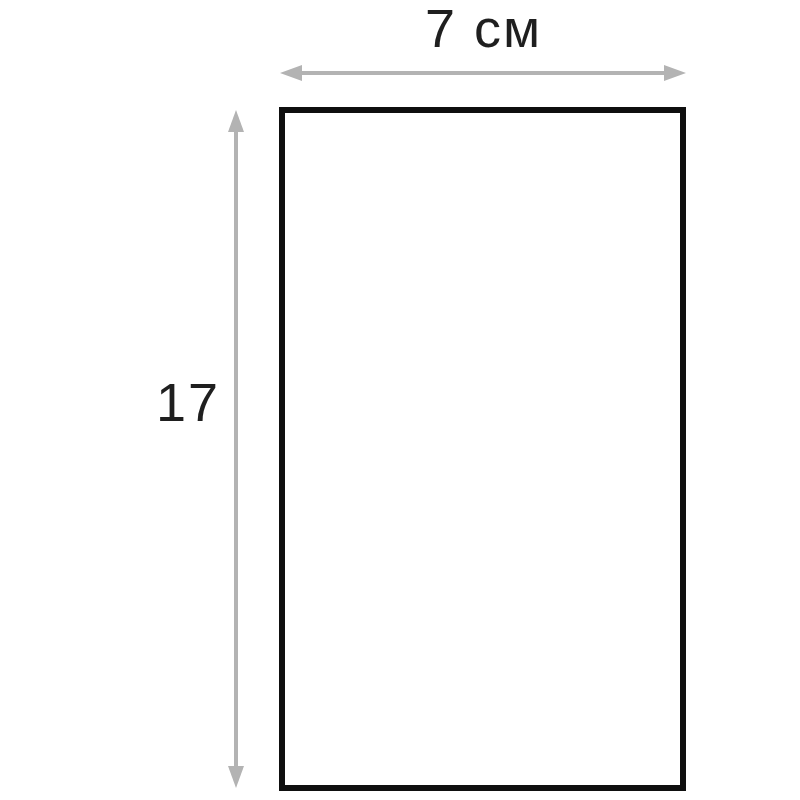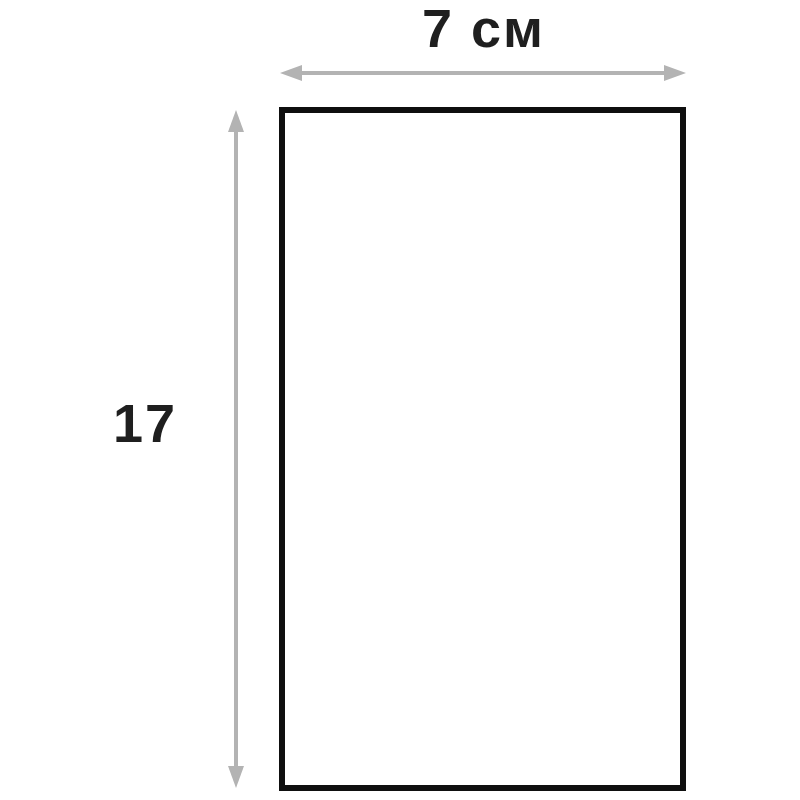--- a/index.html
+++ b/index.html
@@ -12,21 +12,20 @@
   html, body {
     width: 800px; height: 800px;
     background: var(--background);
     font-family: "Liberation Sans", "DejaVu Sans", sans-serif;
     overflow: hidden;
   }
   .canvas {
     position: relative;
     width: 800px; height: 800px;
     background: var(--background);
-    font-weight: bold;
   }
   .rect-shape {
     position: absolute;
     left: 279px; top: 107px;
     width: 407px; height: 684px;
     border: 6px solid var(--rect-border);
     background: var(--background);
   }
   .arrow-svg { position: absolute; display: block; }
   .arrow-svg.h { left: 278px; top: 59px; width: 410px; height: 28px; }
@@ -40,23 +39,24 @@
     letter-spacing: 2px;
     text-align: center;
     line-height: 60px;
     white-space: nowrap;
   }
   .dim-label.top {
     left: 280px; top: -2px;
     width: 407px;
   }
   .dim-label.left {
-    left: 70px; top: 392px;
+    left: 70px; top: 371px;
     width: 150px;
     line-height: 62px;
+    text-align: right;
   }
 </style>
 </head>
 <body>
 
 <div class="canvas">
 
   <div class="dim-label top">7 см</div>
 
   <svg class="arrow-svg h" viewBox="0 0 410 28" xmlns="http://www.w3.org/2000/svg">

